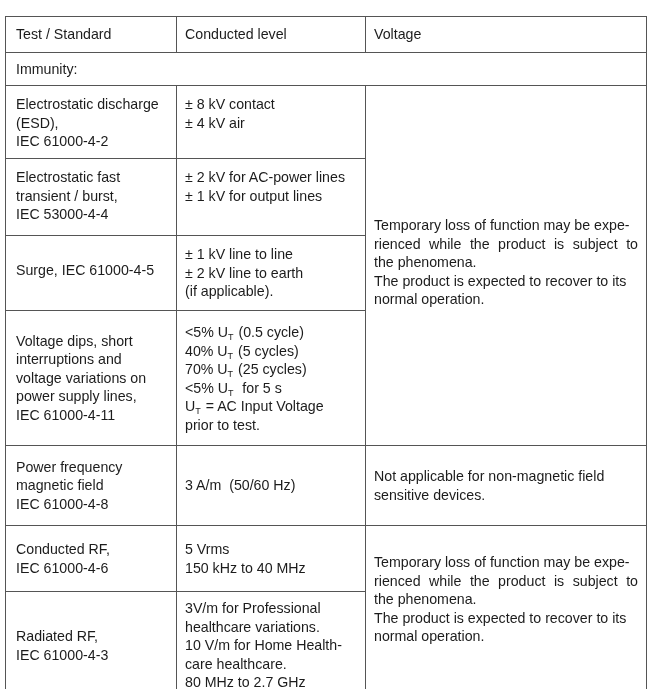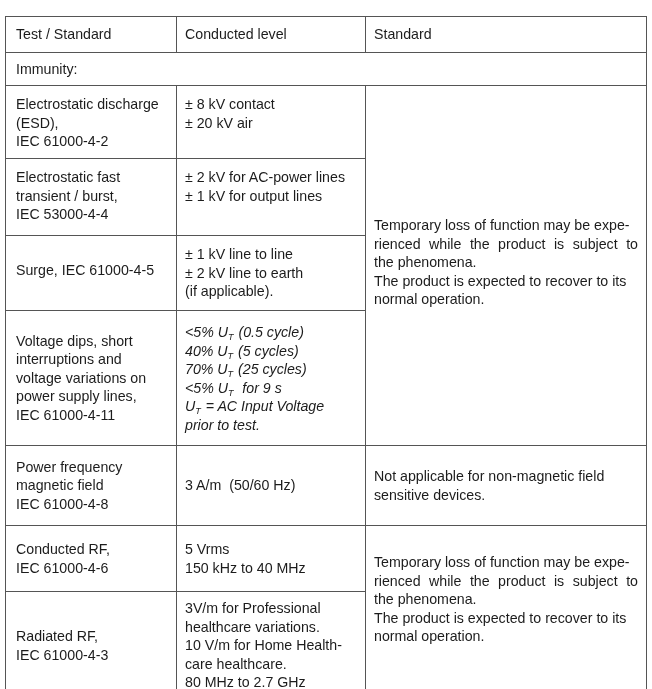--- a/index.html
+++ b/index.html
@@ -24,35 +24,35 @@
 <table>
   <colgroup>
     <col style="width:171px">
       <col style="width:189px">
       <col style="width:281px">
   </colgroup>
   <tbody>
       <tr class="hdr">
     <td class="c1">Test / Standard</td>
     <td>Conducted level</td>
-    <td>Standard</td>
+    <td>Voltage</td>
   </tr>
   <tr class="sec">
     <td colspan="3" style="padding-left:10px">Immunity:</td>
   </tr>
 
   <tr style="height:73px">
     <td class="c1 pt">
       <span class="line">Electrostatic discharge</span>
       <span class="line">(ESD),</span>
       <span class="line">IEC 61000-4-2</span>
     </td>
     <td class="pt">
       <span class="line">± 8 kV contact</span>
-      <span class="line">± 20 kV air</span>
+      <span class="line">± 4 kV air</span>
     </td>
     <td rowspan="4" class="mid just" style="padding-top:0;">
       <div style="margin-top:-6px">
         <span class="gl">Temporary loss of function may be expe-</span>
         <span class="gl" style="text-align:justify;text-align-last:justify;">rienced while the product is subject to</span>
         <span class="gl">the phenomena.</span>
         <span class="gl">The product is expected to recover to its</span>
         <span class="gl">normal operation.</span>
       </div>
     </td>
@@ -82,25 +82,25 @@
   </tr>
 
   <tr style="height:135px">
     <td class="c1 mid">
       <span class="line">Voltage dips, short</span>
       <span class="line">interruptions and</span>
       <span class="line">voltage variations on</span>
       <span class="line">power supply lines,</span>
       <span class="line">IEC 61000-4-11</span>
     </td>
-    <td class="pt" style="padding-top:12px;font-style:italic;">
+    <td class="pt" style="padding-top:12px;">
       <span class="line"><span>&lt;5% U</span><sub>T</sub><span> (0.5 cycle)</span></span>
       <span class="line"><span>40% U</span><sub>T</sub><span> (5 cycles)</span></span>
       <span class="line"><span>70% U</span><sub>T</sub><span> (25 cycles)</span></span>
-      <span class="line" style="white-space:pre"><span>&lt;5% U</span><sub>T</sub><span>  for 9 s</span></span>
+      <span class="line" style="white-space:pre"><span>&lt;5% U</span><sub>T</sub><span>  for 5 s</span></span>
       <span class="line"><span>U</span><sub>T</sub><span> = AC Input Voltage</span></span>
       <span class="line"><span>prior to test.</span></span>
     </td>
   </tr>
 
   <tr style="height:80px">
     <td class="c1 mid">
       <span class="line">Power frequency</span>
       <span class="line">magnetic field</span>
       <span class="line">IEC 61000-4-8</span>

